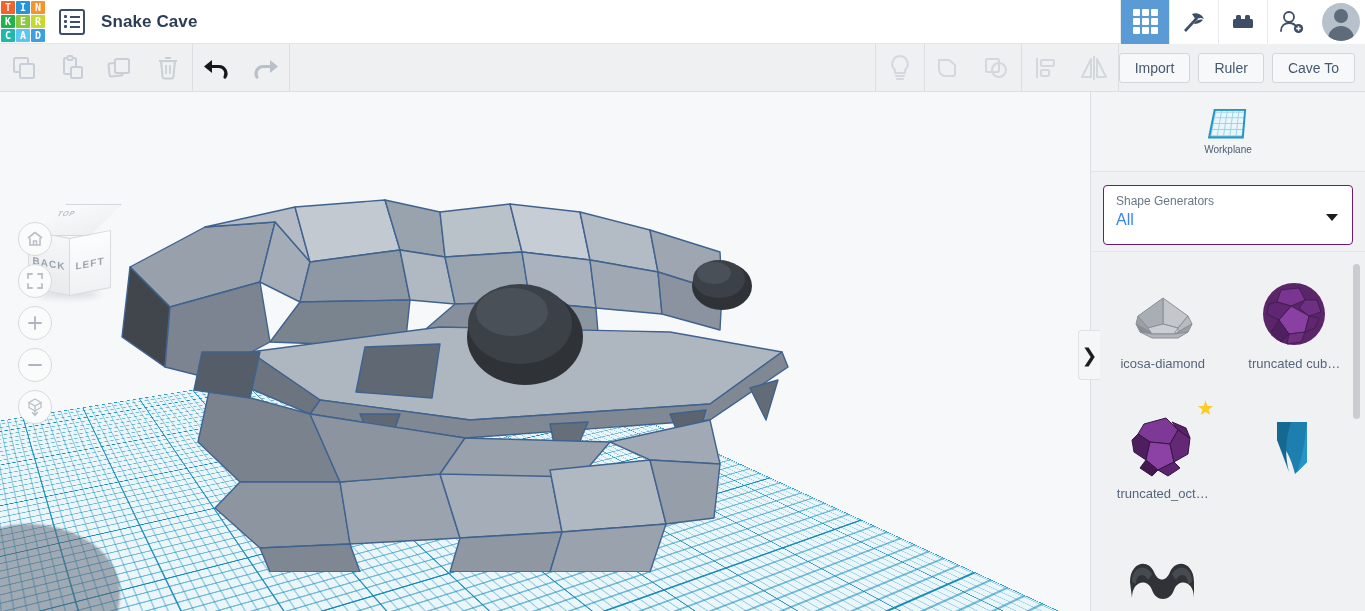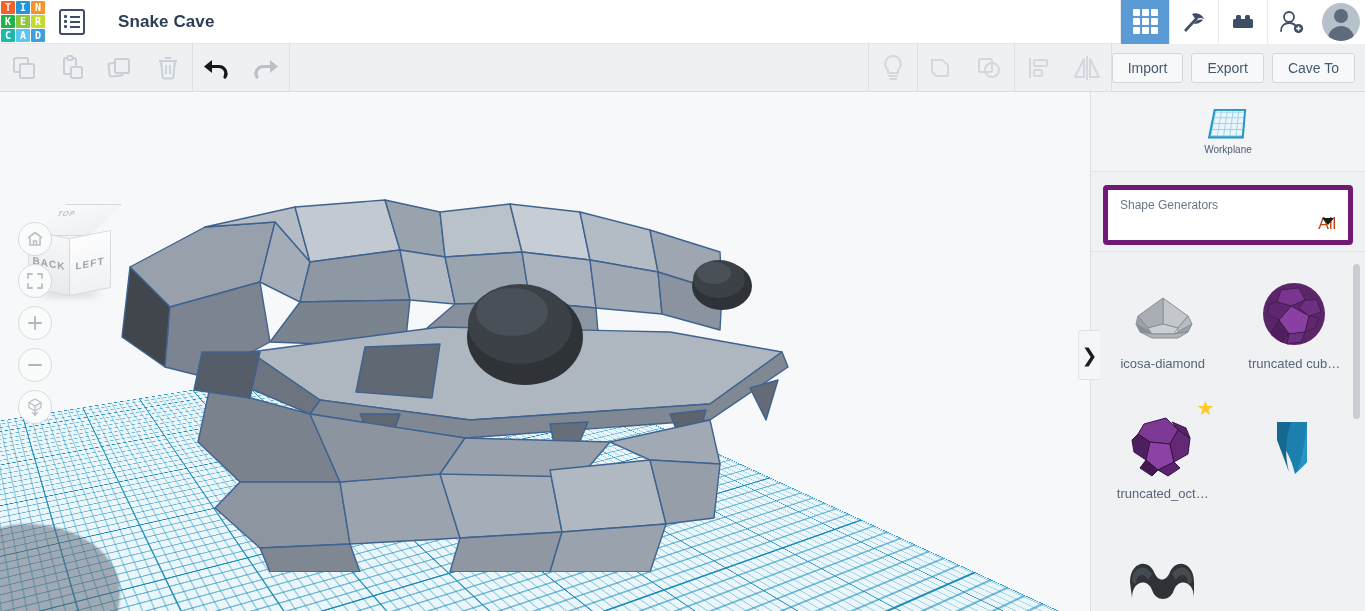--- a/index.html
+++ b/index.html
@@ -29,21 +29,21 @@
   .doc-icon-wrap {
     margin-left: 15px; width: 26px; height: 26px;
     border: 2px solid #3d4e66; border-radius: 3px;
     display: flex; flex-direction: column; justify-content: center;
     align-items: center; gap: 2px; padding: 0 3px;
   }
   .doc-line { display: flex; align-items: center; gap: 3px; width: 100%; }
   .doc-dot { width: 3px; height: 3px; background: #3d4e66; border-radius: 1px; flex: none; }
   .doc-bar { height: 2px; background: #3d4e66; flex: 1; }
   .proj-title {
-    margin-left: 33px; font-size: 17px; font-weight: bold; color: #2c3e56;
+    margin-left: 16px; font-size: 17px; font-weight: bold; color: #2c3e56;
     letter-spacing: .1px;
   }
   .header-right { margin-left: auto; display: flex; align-items: center; height: 44px; }
   .hdr-btn {
     width: 49px; height: 44px; display: flex; align-items: center;
     justify-content: center; border-left: 1px solid #e8eaed; background: #fff;
   }
   .hdr-btn.active { background: #5b9bd5; }
   .hdr-btn:last-of-type { border-right: none; }
 
@@ -185,25 +185,25 @@
     background: repeating-linear-gradient(0deg, transparent 0 3px, #2196c9 3px 4px);
   }
   .ruler-h {
     position: absolute; left: 2px; bottom: 0; width: 32px; height: 10px;
     border: 2px solid #2196c9; border-top: none;
     background: repeating-linear-gradient(90deg, transparent 0 3px, #2196c9 3px 4px);
   }
 
   .gen-card {
     margin: 13px 12px 0 12px; height: 60px; background: #fff;
-    border: 5px solid #701a75; border-radius: 4px;
+    border: 1px solid #701a75; border-radius: 4px;
     padding: 8px 12px; position: relative;
   }
   .gen-title { font-size: 12px; color: #6a7787; }
-  .gen-value { font-size: 16px; color: #c2410c; margin-top: 3px; text-align: right; }
+  .gen-value { font-size: 16px; color: #3b82f6; margin-top: 3px; }
   .gen-caret {
     position: absolute; right: 14px; top: 28px; width: 0; height: 0;
     border-left: 6px solid transparent; border-right: 6px solid transparent;
     border-top: 7px solid #1d1d1d;
   }
 
   .shape-scroll {
     position: absolute; top: 159px; left: 0; width: 275px; height: 360px;
     border-top: 1px solid #e2e4e7; overflow: hidden;
   }
@@ -398,21 +398,21 @@
           <path d="M20 5 L29 23 h-9 Z" stroke="#d3d8de" stroke-width="2" fill="none" stroke-linejoin="round"></path>
           <path d="M17 2 v24" stroke="#d3d8de" stroke-width="2"></path>
         </svg>
       </div>
     </div>
 
     <div class="tb-sep"></div>
 
     <div class="act-btns">
       <div class="act-btn">Import</div>
-      <div class="act-btn">Export</div>
+      <div class="act-btn">Ruler</div>
       <div class="act-btn">Cave To</div>
     </div>
   </div>
 
   <div class="viewport">
 
     <div class="workplane"></div>
     <div class="shadow-blob"></div>
 
     <svg width="720" height="420" viewBox="0 0 720 420" style="position:absolute;left:110px;top:60px;">

